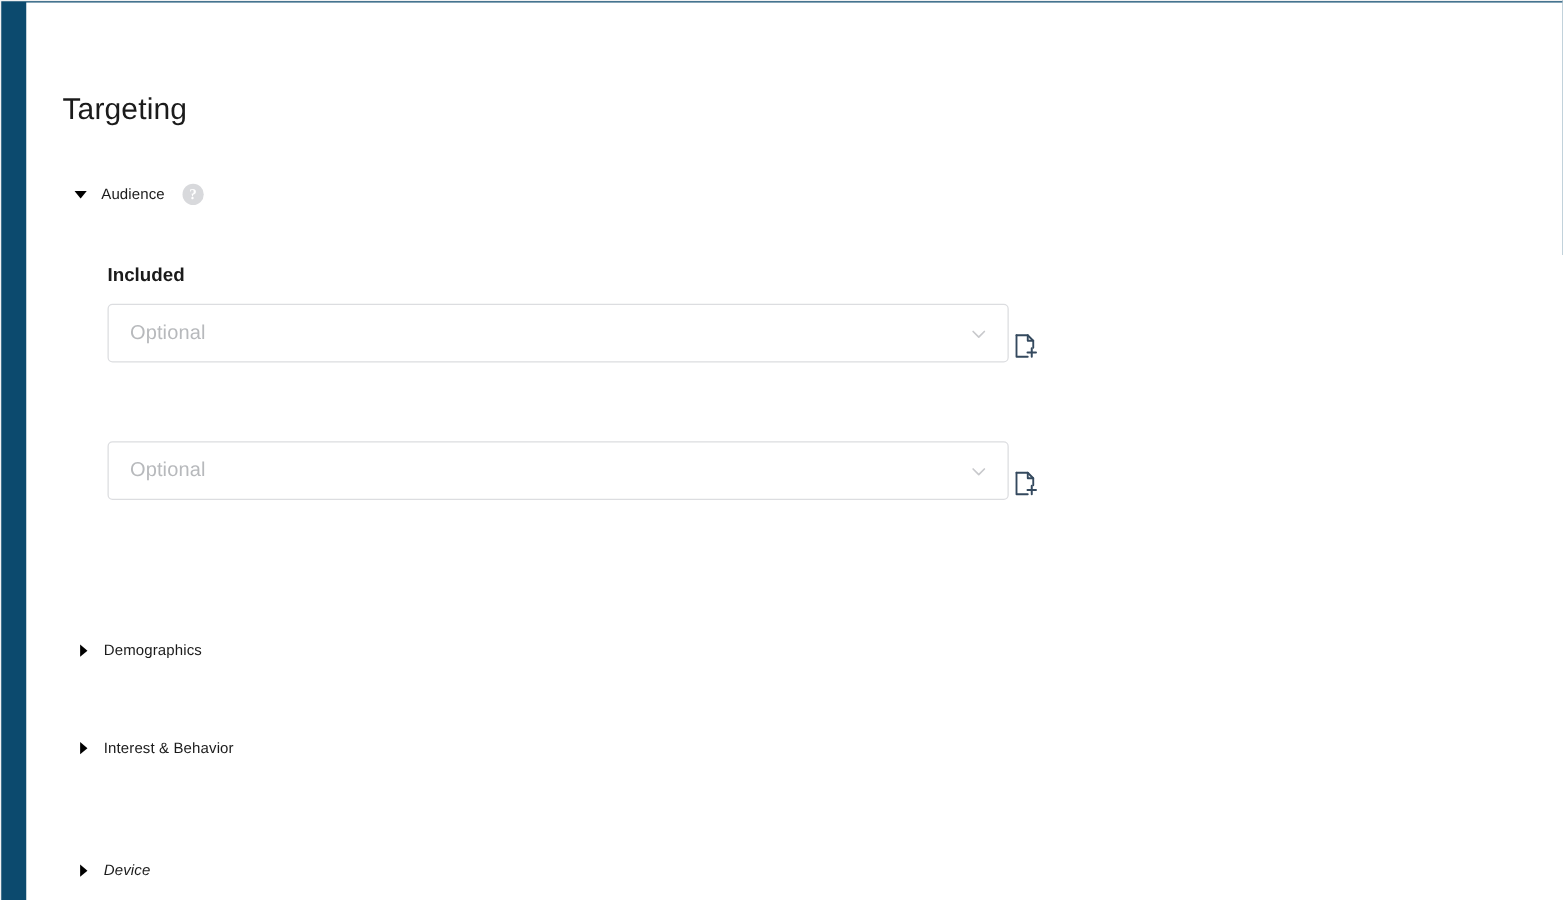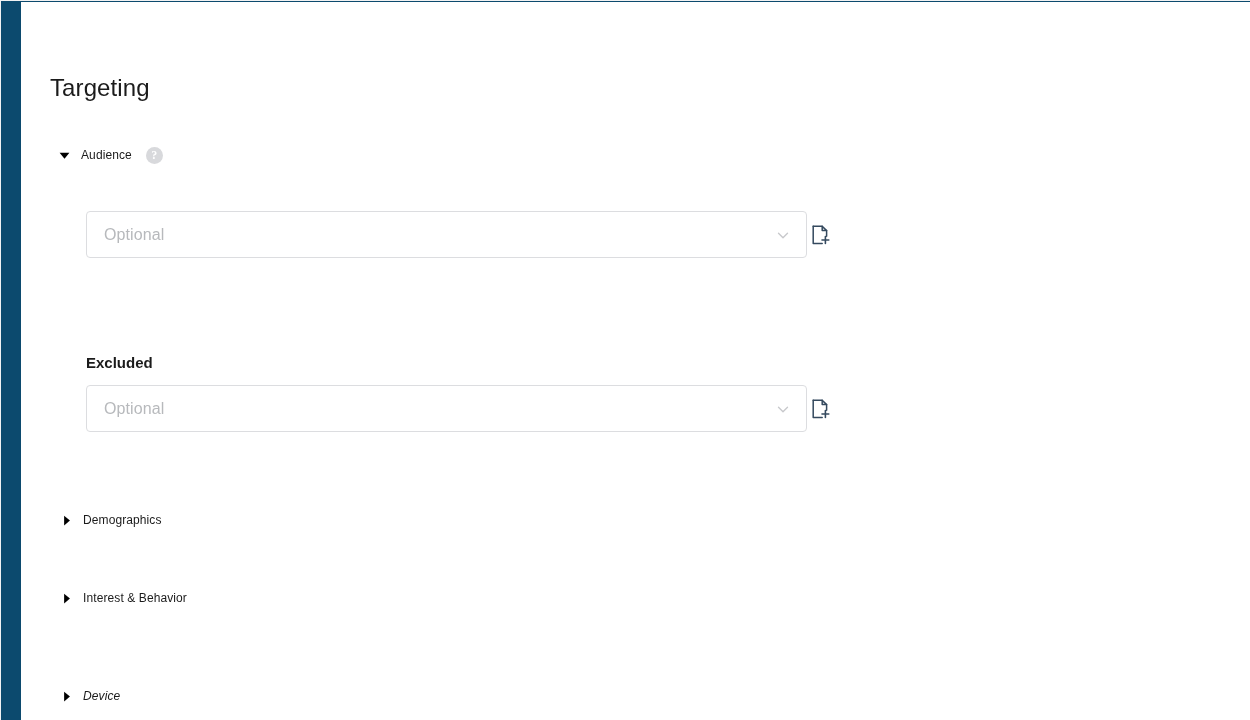--- a/index.html
+++ b/index.html
@@ -104,21 +104,21 @@
     font-size: 15px;
     font-weight: 700;
     color: #1b1b1b;
     line-height: 20px;
     margin: 0 0 12px 0;
     display: block;
   }
 
   .field-row {
     display: flex;
-    align-items: center;
+    align-items: flex-end;
   }
 
   .select-wrap {
     position: relative;
     width: 721px;
     height: 47px;
   }
   .select-box {
     width: 100%;
     height: 100%;
@@ -176,20 +176,21 @@
       <span class="caret">
         <svg width="13" height="13" viewBox="0 0 12 12" aria-hidden="true">
           <path d="M1.5 3.5 L10.5 3.5 L6 9 Z" fill="#000000"></path>
         </svg>
       </span>
       <span class="section-title">Audience</span>
       <span class="help-badge">?</span>
     </div>
 
     <div class="field-group" id="group-included">
+      <label class="field-label">Included</label>
       <div class="field-row">
         <div class="select-wrap">
           <div class="select-box">
             <span class="select-value">Optional</span>
           </div>
           <span class="select-chevron">
             <svg width="18" height="18" viewBox="0 0 20 20" aria-hidden="true">
               <path d="M5 8 L10 13 L15 8" fill="none" stroke="#c8c9cc" stroke-width="1.5" stroke-linecap="round" stroke-linejoin="round"></path>
             </svg>
           </span>
@@ -199,21 +200,20 @@
             <path d="M5.2 3.2 H14.2 L18.6 7.6 V13.2" fill="none" stroke="#34495e" stroke-width="1.5" stroke-linecap="round" stroke-linejoin="round"></path>
             <path d="M5.2 3.2 V20.4 H14.2" fill="none" stroke="#34495e" stroke-width="1.5" stroke-linecap="round" stroke-linejoin="round"></path>
             <path d="M14.2 3.2 V7.6 H18.6" fill="none" stroke="#34495e" stroke-width="1.5" stroke-linecap="round" stroke-linejoin="round"></path>
             <path d="M17.4 13.6 V20.4 M14 17 H20.8" fill="none" stroke="#34495e" stroke-width="1.6" stroke-linecap="round"></path>
           </svg>
         </button>
       </div>
     </div>
 
     <div class="field-group" id="group-excluded">
-      <label class="field-label">Excluded</label>
       <div class="field-row">
         <div class="select-wrap">
           <div class="select-box">
             <span class="select-value">Optional</span>
           </div>
           <span class="select-chevron">
             <svg width="18" height="18" viewBox="0 0 20 20" aria-hidden="true">
               <path d="M5 8 L10 13 L15 8" fill="none" stroke="#c8c9cc" stroke-width="1.5" stroke-linecap="round" stroke-linejoin="round"></path>
             </svg>
           </span>

